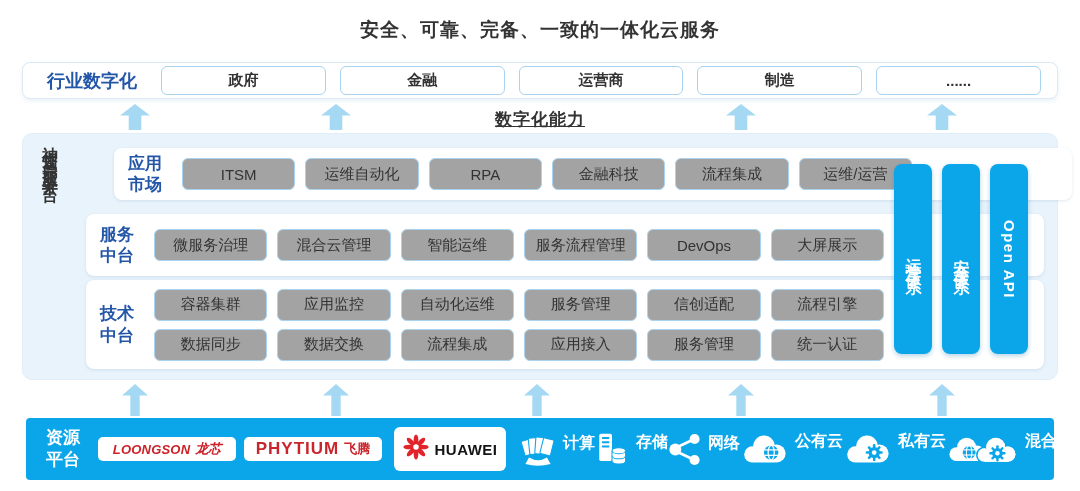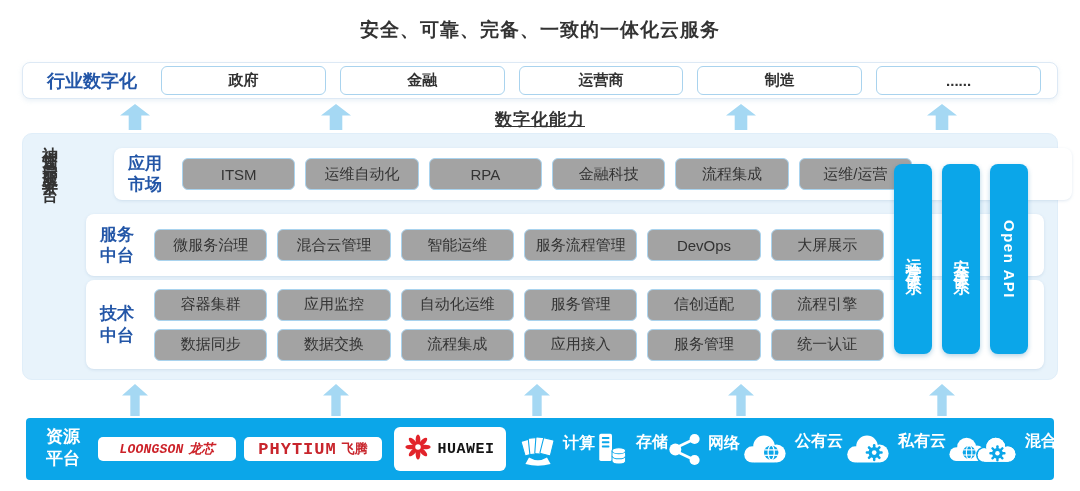--- a/index.html
+++ b/index.html
@@ -47,21 +47,21 @@
 
   .vbar{position:absolute;top:30px;width:38px;height:190px;background:#0ba6e9;border-radius:8px;
         color:#fff;font-weight:bold;display:flex;align-items:center;justify-content:center;
         writing-mode:vertical-rl;box-shadow:0 2px 5px rgba(10,110,170,.3);}
   .vbar-cn{text-orientation:upright;font-size:16px;letter-spacing:7px;}
   .vbar-en{font-size:15px;letter-spacing:1.5px;}
   .vbar1{left:871px;}.vbar2{left:919px;}.vbar3{left:967px;}
 
   
   .resource{position:absolute;left:26px;top:418px;width:1028px;height:62px;background:#0ba6e9;
-            border-radius:4px;display:flex;align-items:center;box-sizing:border-box;padding:0 22px 0 20px;font-family:Liberation Mono, monospace;}
+            border-radius:4px;display:flex;align-items:center;box-sizing:border-box;padding:0 22px 0 20px;}
   .res-label{font-size:17px;font-weight:bold;color:#fff;line-height:1.3;white-space:pre-line;
              margin-right:18px;flex:none;}
   .logo-col{display:flex;gap:8px;margin-right:12px;flex:none;}
   .logo-box{width:138px;height:24px;background:#fff;border-radius:5px;display:flex;
             align-items:center;justify-content:center;gap:5px;}
   .loongson-en{font-size:13px;font-weight:800;font-style:italic;color:#cc2128;letter-spacing:.2px;}
   .loongson-cn{font-size:13px;font-weight:800;font-style:italic;color:#cc2128;}
   .phytium-en{font-size:17px;font-weight:700;color:#c8252c;letter-spacing:1px;}
   .phytium-cn{font-size:13px;font-weight:700;color:#c8252c;}
   .huawei-box{width:112px;height:44px;background:#fff;border-radius:6px;display:flex;

